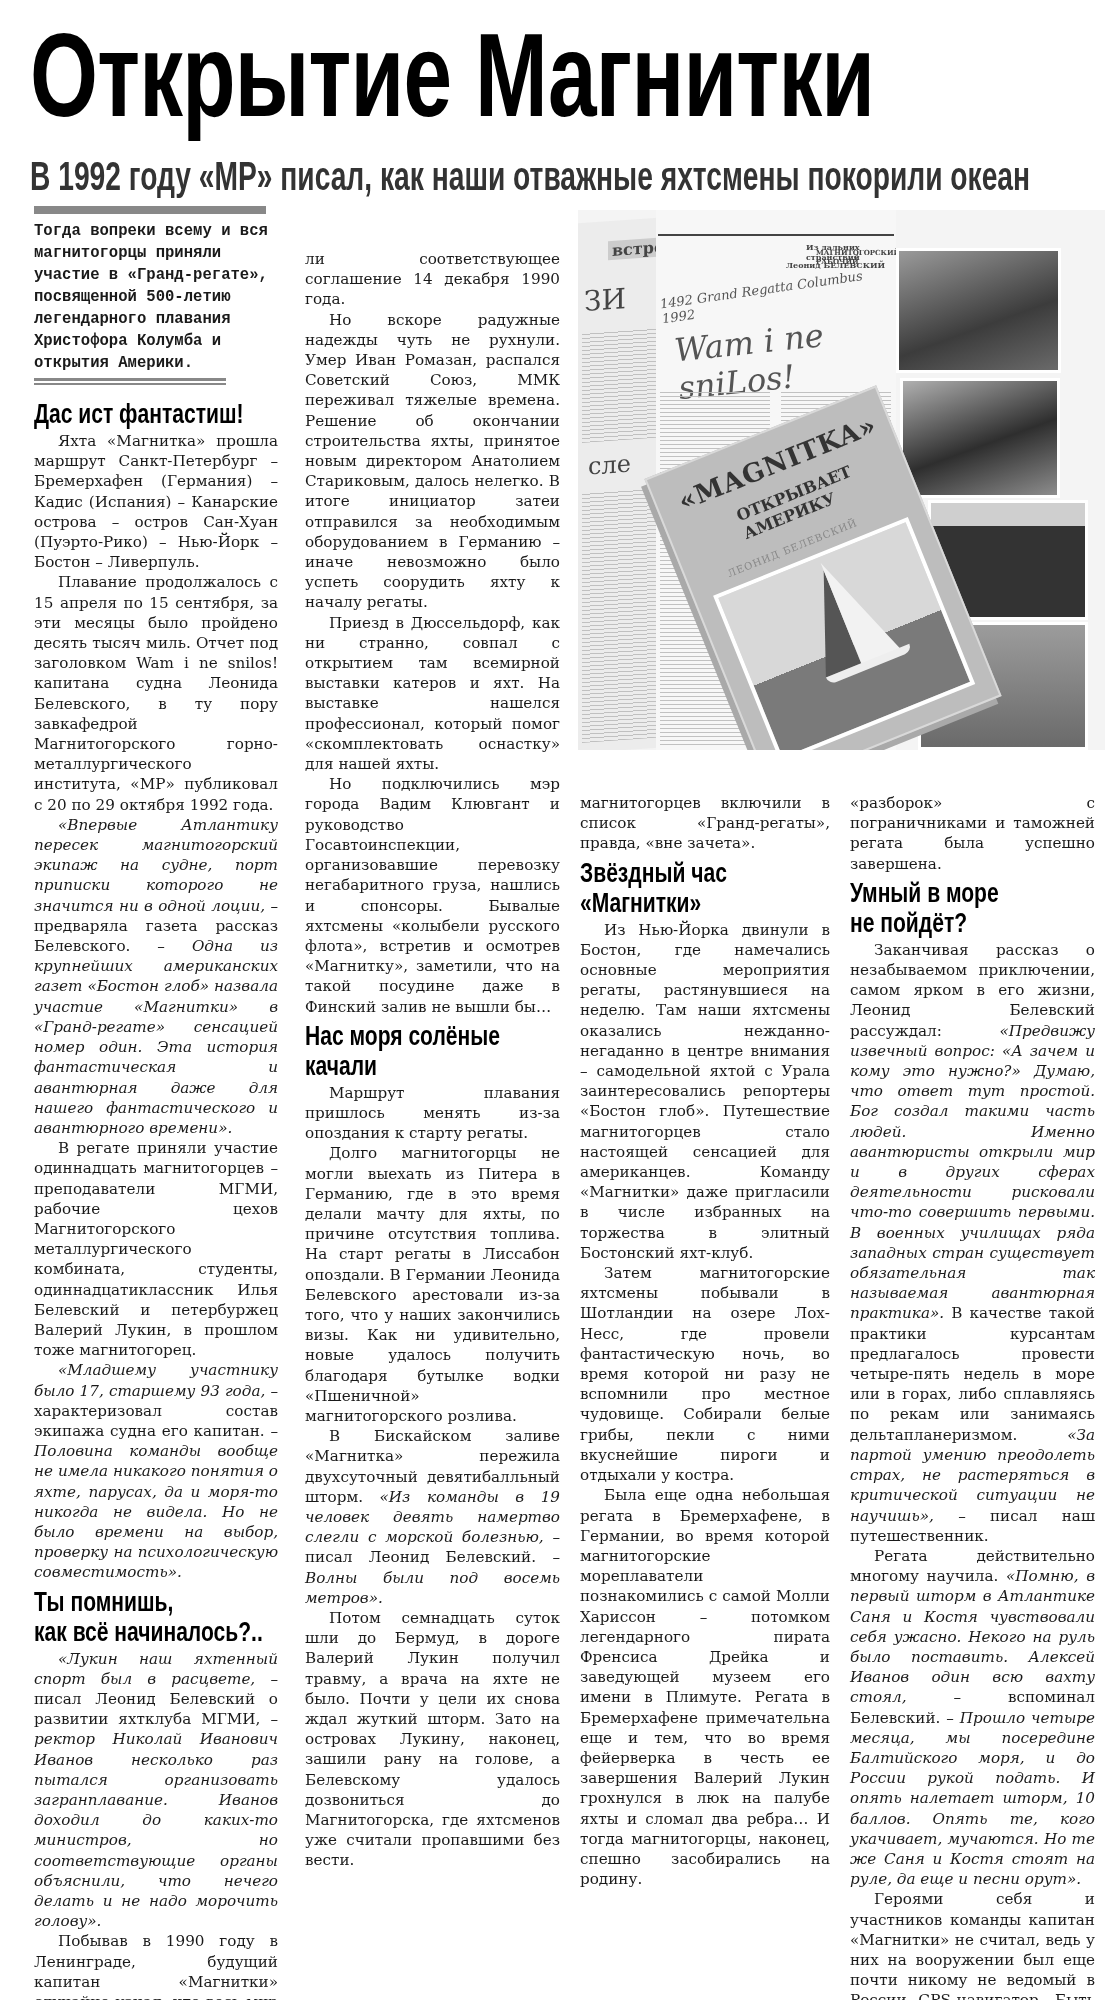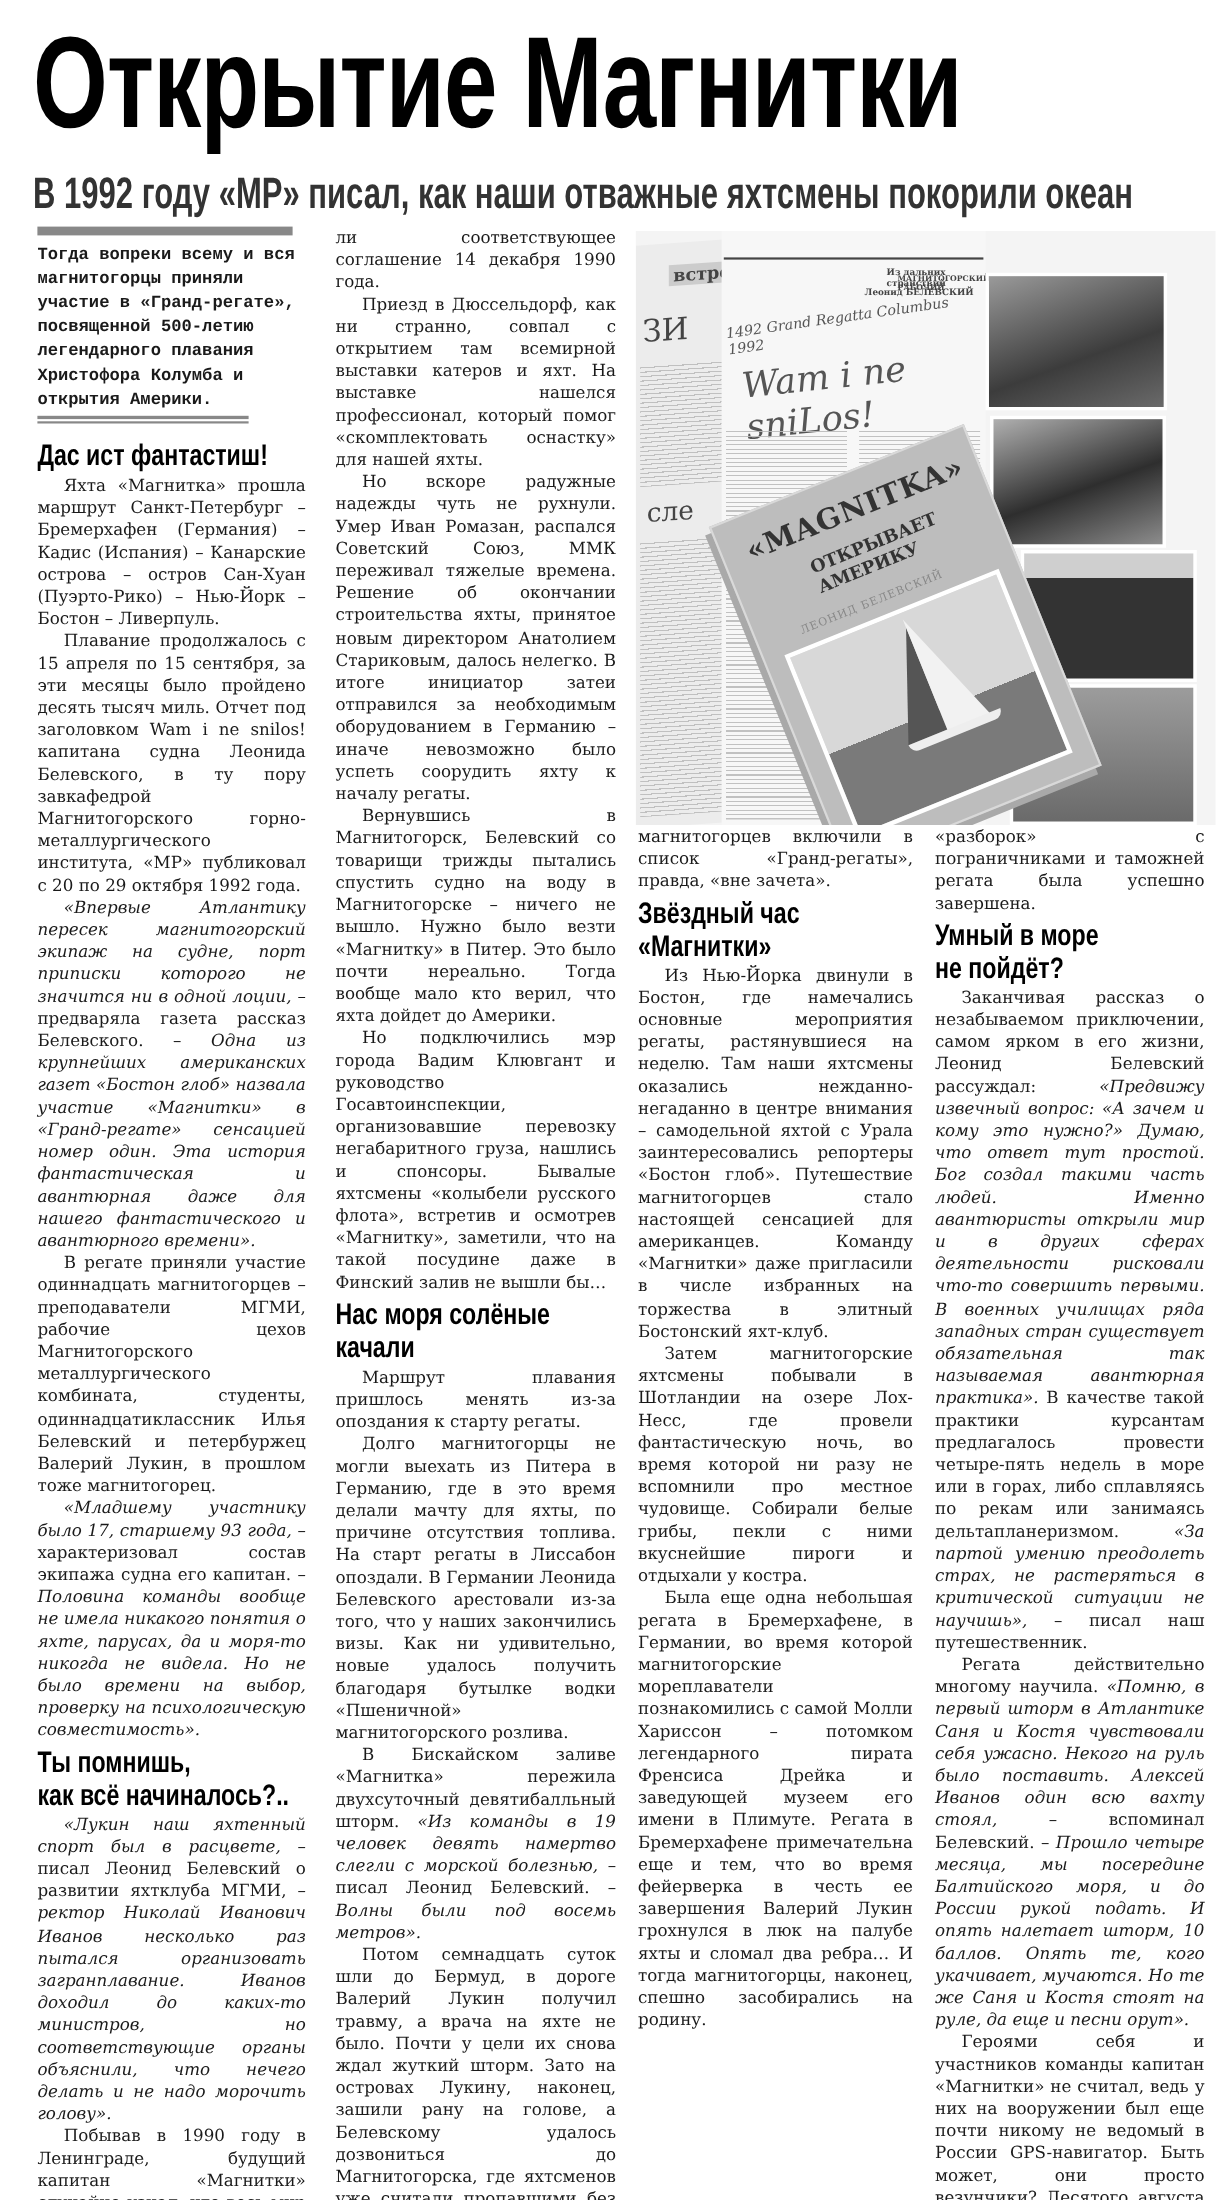--- a/index.html
+++ b/index.html
@@ -15,21 +15,21 @@
   }
   .subhead {
     position: absolute; left: 30px; top: 152px;
     font-family: "Liberation Sans", sans-serif; font-weight: 700;
     font-size: 40px; line-height: 48px; color: #333;
     transform: scaleX(0.705); transform-origin: left top; white-space: nowrap;
   }
 
   .col { position: absolute; font-size: 15.2px; line-height: 20.2px; text-align: justify; hyphens: manual; }
   .col p { text-indent: 24px; }
-  .col p.noindent { text-indent: 0; }
+  .col p.noindent { text-indent: 0; margin-top: 43px; }
   .col i, .col .it { font-style: italic; }
 
   #col1 { left: 34px; top: 206px; width: 244px; }
   #col2 { left: 305px; top: 206px; width: 255px; }
   #col3 { left: 580px; top: 750px; width: 250px; }
   #col4 { left: 850px; top: 750px; width: 245px; }
 
   .lead-bar-top { height: 8px; background: #888; margin-bottom: 6px; width: 232px; }
   .lead {
     font-family: Liberation Mono, monospace; font-weight: 700; font-size: 15.6px;
@@ -91,23 +91,22 @@
     <span>Ты помнишь,</span>
     <span>как всё начиналось?..</span>
   </div>
   <p><i>«Лукин наш яхтенный спорт был в расцвете,</i><span> – писал Леонид Белевский о развитии яхтклуба МГМИ, – </span><i>ректор Николай Иванович Иванов несколько раз пытался организовать загранплавание. Иванов доходил до каких-то министров, но соответствующие органы объяснили, что нечего делать и не надо морочить голову».</i></p>
   <p>Побывав в 1990 году в Ленинграде, будущий капитан «Магнитки» случайно узнал, что весь мир уже пять лет готовится встретить 500-летие открытия Америки грандиозной парусной регатой. Это был шанс!</p>
 
 </div>
 
 <div class="col" id="col2">
   <p class="noindent">ли соответствующее соглашение 14 декабря 1990 года.</p>
+  <p>Но вскоре радужные надежды чуть не рухнули. Умер Иван Ромазан, распался Советский Союз, ММК переживал тяжелые времена. Решение об окончании строительства яхты, принятое новым директором Анатолием Стариковым, далось нелегко. В итоге инициатор затеи отправился за необходимым оборудованием в Германию – иначе невозможно было успеть соорудить яхту к началу регаты.</p>
   <p>Приезд в Дюссельдорф, как ни странно, совпал с открытием там всемирной выставки катеров и яхт. На выставке нашелся профессионал, который помог «скомплектовать оснастку» для нашей яхты.</p>
-  <p>Но вскоре радужные надежды чуть не рухнули. Умер Иван Ромазан, распался Советский Союз, ММК переживал тяжелые времена. Решение об окончании строительства яхты, принятое новым директором Анатолием Стариковым, далось нелегко. В итоге инициатор затеи отправился за необходимым оборудованием в Германию – иначе невозможно было успеть соорудить яхту к началу регаты.</p>
-  <p>Вернувшись в Магнитогорск, Белевский со товарищи трижды пытались спустить судно на воду в Магнитогорске – ничего не вышло. Нужно было везти «Магнитку» в Питер. Это было почти нереально. Тогда вообще мало кто верил, что яхта дойдет до Америки.</p>
   <p>Но подключились мэр города Вадим Клювгант и руководство Госавтоинспекции, организовавшие перевозку негабаритного груза, нашлись и спонсоры. Бывалые яхтсмены «колыбели русского флота», встретив и осмотрев «Магнитку», заметили, что на такой посудине даже в Финский залив не вышли бы…</p>
   <div class="section-title two">
     <span>Нас моря солёные</span>
     <span>качали</span>
   </div>
   <p>Маршрут плавания пришлось менять из-за опоздания к старту регаты.</p>
   <p>Долго магнитогорцы не могли выехать из Питера в Германию, где в это время делали мачту для яхты, по причине отсутствия топлива. На старт регаты в Лиссабон опоздали. В Германии Леонида Белевского арестовали из-за того, что у наших закончились визы. Как ни удивительно, новые удалось получить благодаря бутылке водки «Пшеничной» магнитогорского розлива.</p>
   <p><span>В Бискайском заливе «Магнитка» пережила двухсуточный девятибалльный шторм. </span><i>«Из команды в 19 человек девять намертво слегли с морской болезнью,</i><span> – писал Леонид Белевский. – </span><i>Волны были под восемь метров».</i></p>
   <p>Потом семнадцать суток шли до Бермуд, в дороге Валерий Лукин получил травму, а врача на яхте не было. Почти у цели их снова ждал жуткий шторм. Зато на островах Лукину, наконец, зашили рану на голове, а Белевскому удалось дозвониться до Магнитогорска, где яхтсменов уже считали пропавшими без вести.</p>
 

